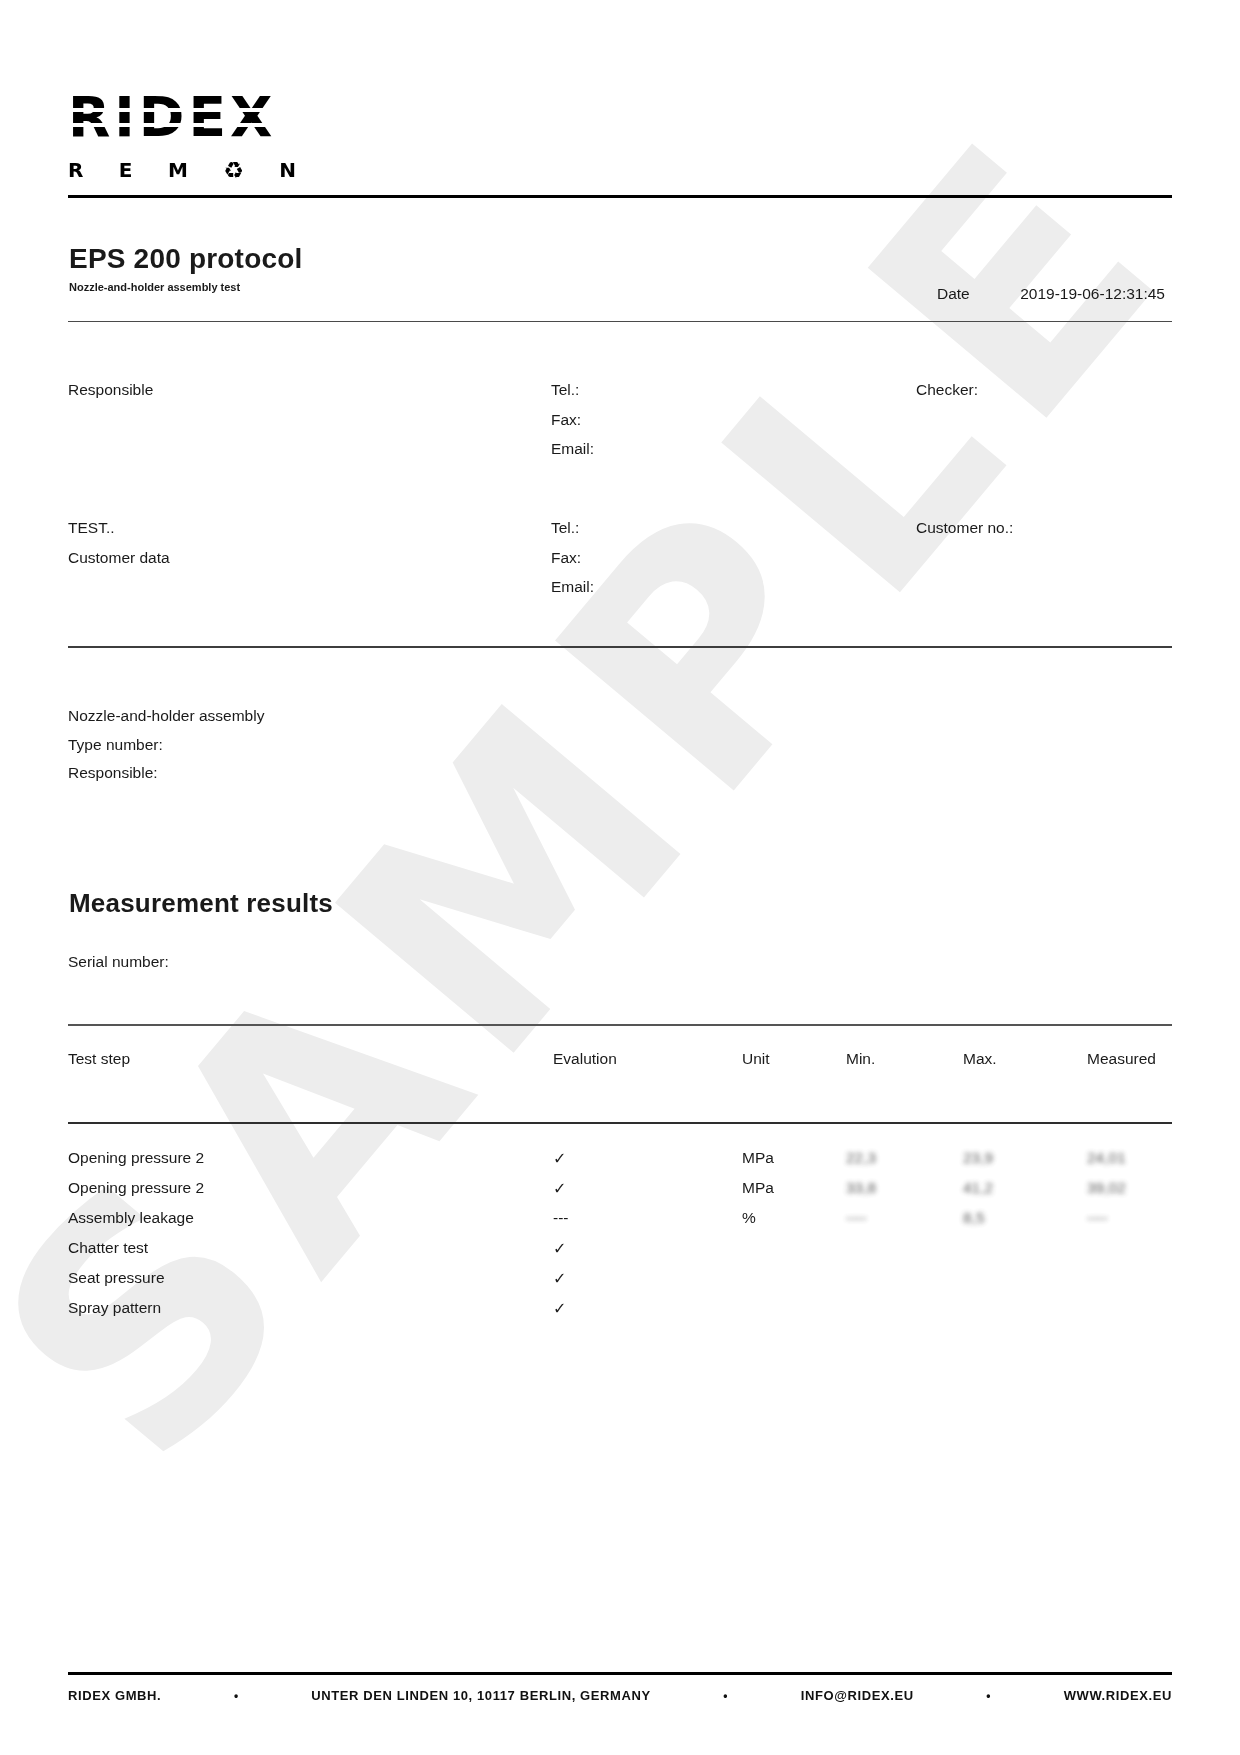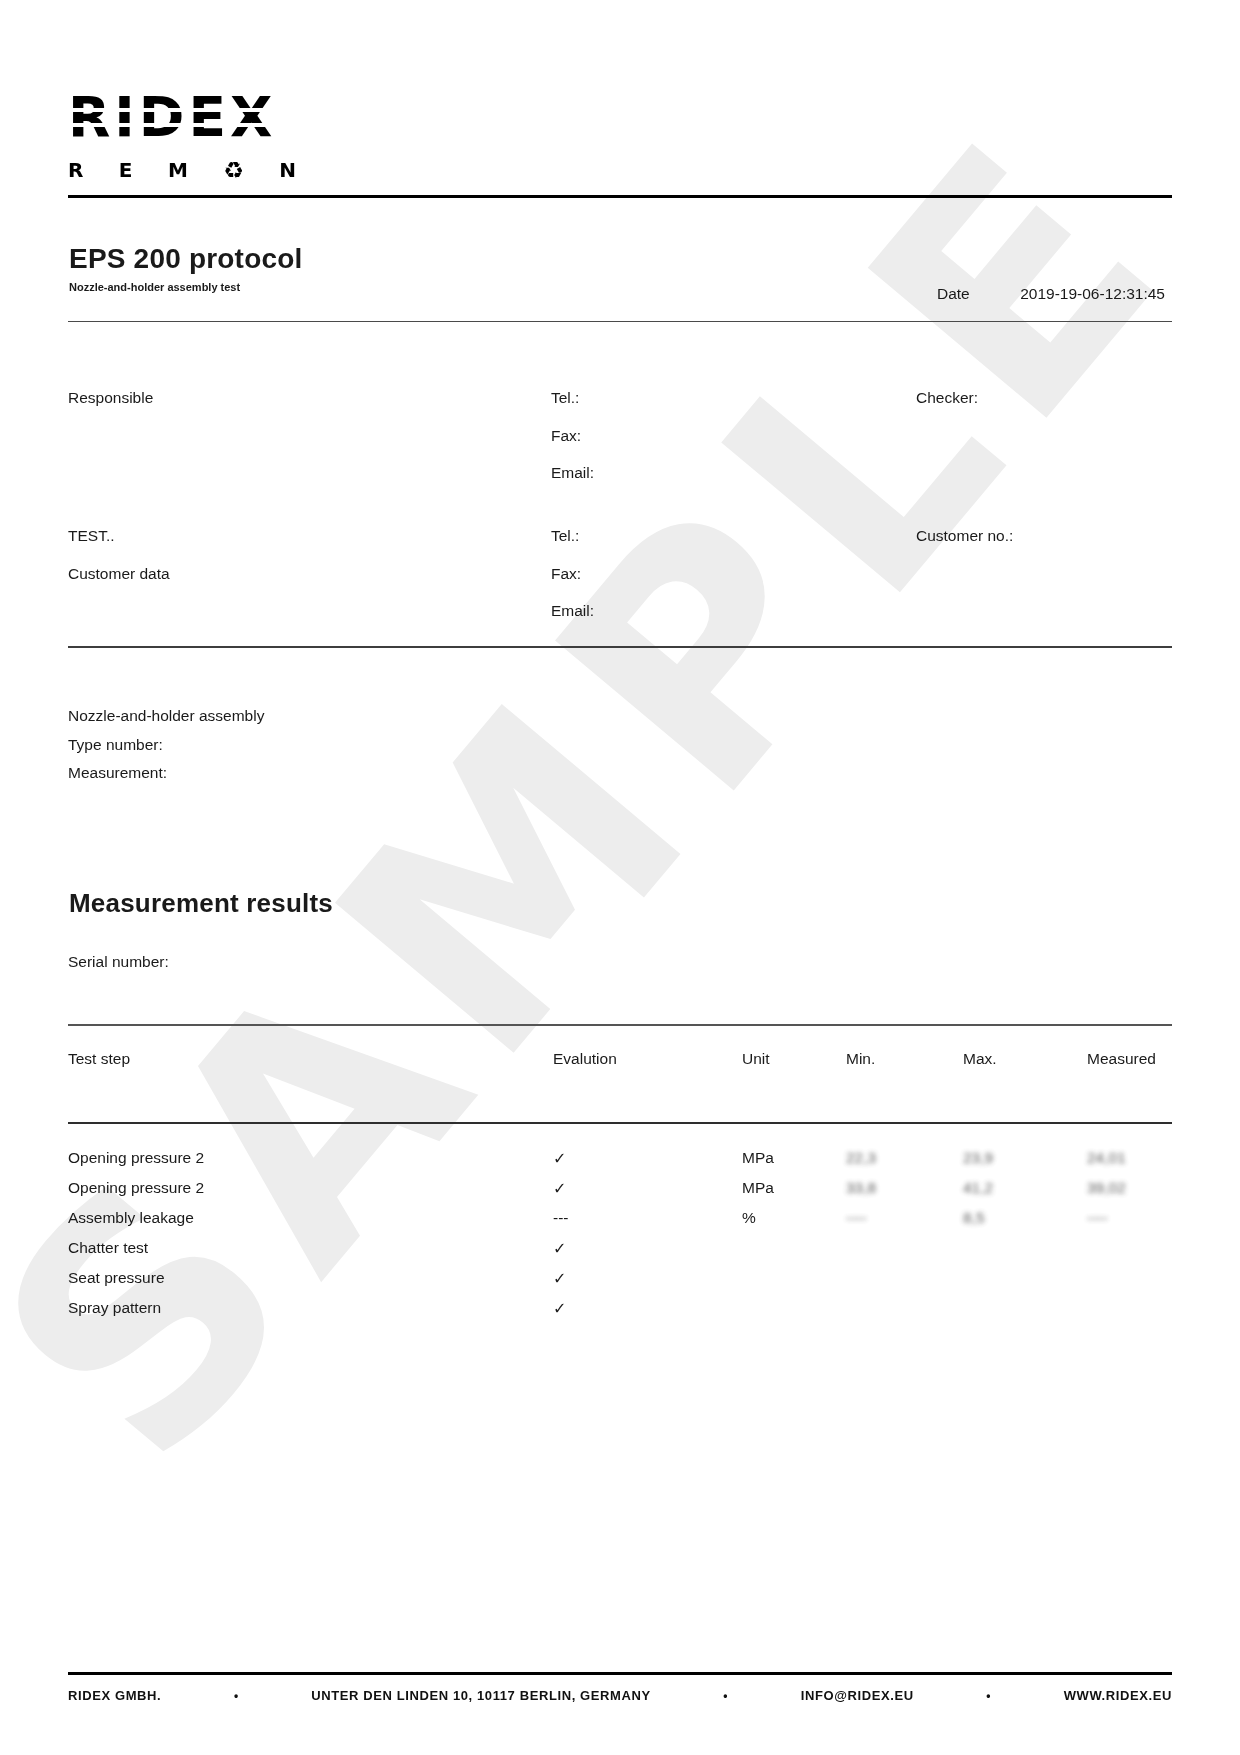--- a/index.html
+++ b/index.html
@@ -50,21 +50,21 @@
   .title    { position:absolute; left:69px; top:243px; font-size:28px; font-weight:bold; letter-spacing:.2px; }
   .subtitle { position:absolute; left:69px; top:281px; font-size:11px; font-weight:bold; }
   .date-label { position:absolute; left:937px; top:285px; font-size:15.5px; }
   .date-value { position:absolute; right:75px; top:285px; font-size:15.5px; }
 
   
   .contact-grid { position:absolute; left:68px; width:1104px; display:grid; grid-template-columns:483px 365px auto; }
   .cg-1 { top:375px; }
   .cg-2 { top:513px; }
   .contact-grid .col { display:flex; flex-direction:column; }
-  .contact-grid .line { font-size:15.5px; line-height:29.5px;margin-top:8px; }
+  .contact-grid .line { font-size:15.5px; line-height:29.5px; }
 
   
   .assembly { position:absolute; left:68px; top:702px; }
   .assembly .line { font-size:15.5px; line-height:28.5px; }
 
   
   .section-heading { position:absolute; left:69px; top:888px; font-size:26px; font-weight:bold; letter-spacing:.2px; }
   .serial { position:absolute; left:68px; top:953px; font-size:15.5px;text-align:right; }
 
   
@@ -146,21 +146,21 @@
       <div class="col">
         <span class="line">Customer no.:</span>
       </div>
     </div>
 
     <div class="rule rule-mid"></div>
 
     <div class="assembly">
       <div class="line">Nozzle-and-holder assembly</div>
       <div class="line">Type number:</div>
-      <div class="line">Measurement:</div>
+      <div class="line">Responsible:</div>
     </div>
 
     <h2 class="section-heading">Measurement results</h2>
     <div class="serial">Serial number:</div>
 
     <div class="rule rule-tbl-a"></div>
 
     <div class="tbl-row tbl-header">
       <span class="cell">Test step</span>
       <span class="cell">Evalution</span>

